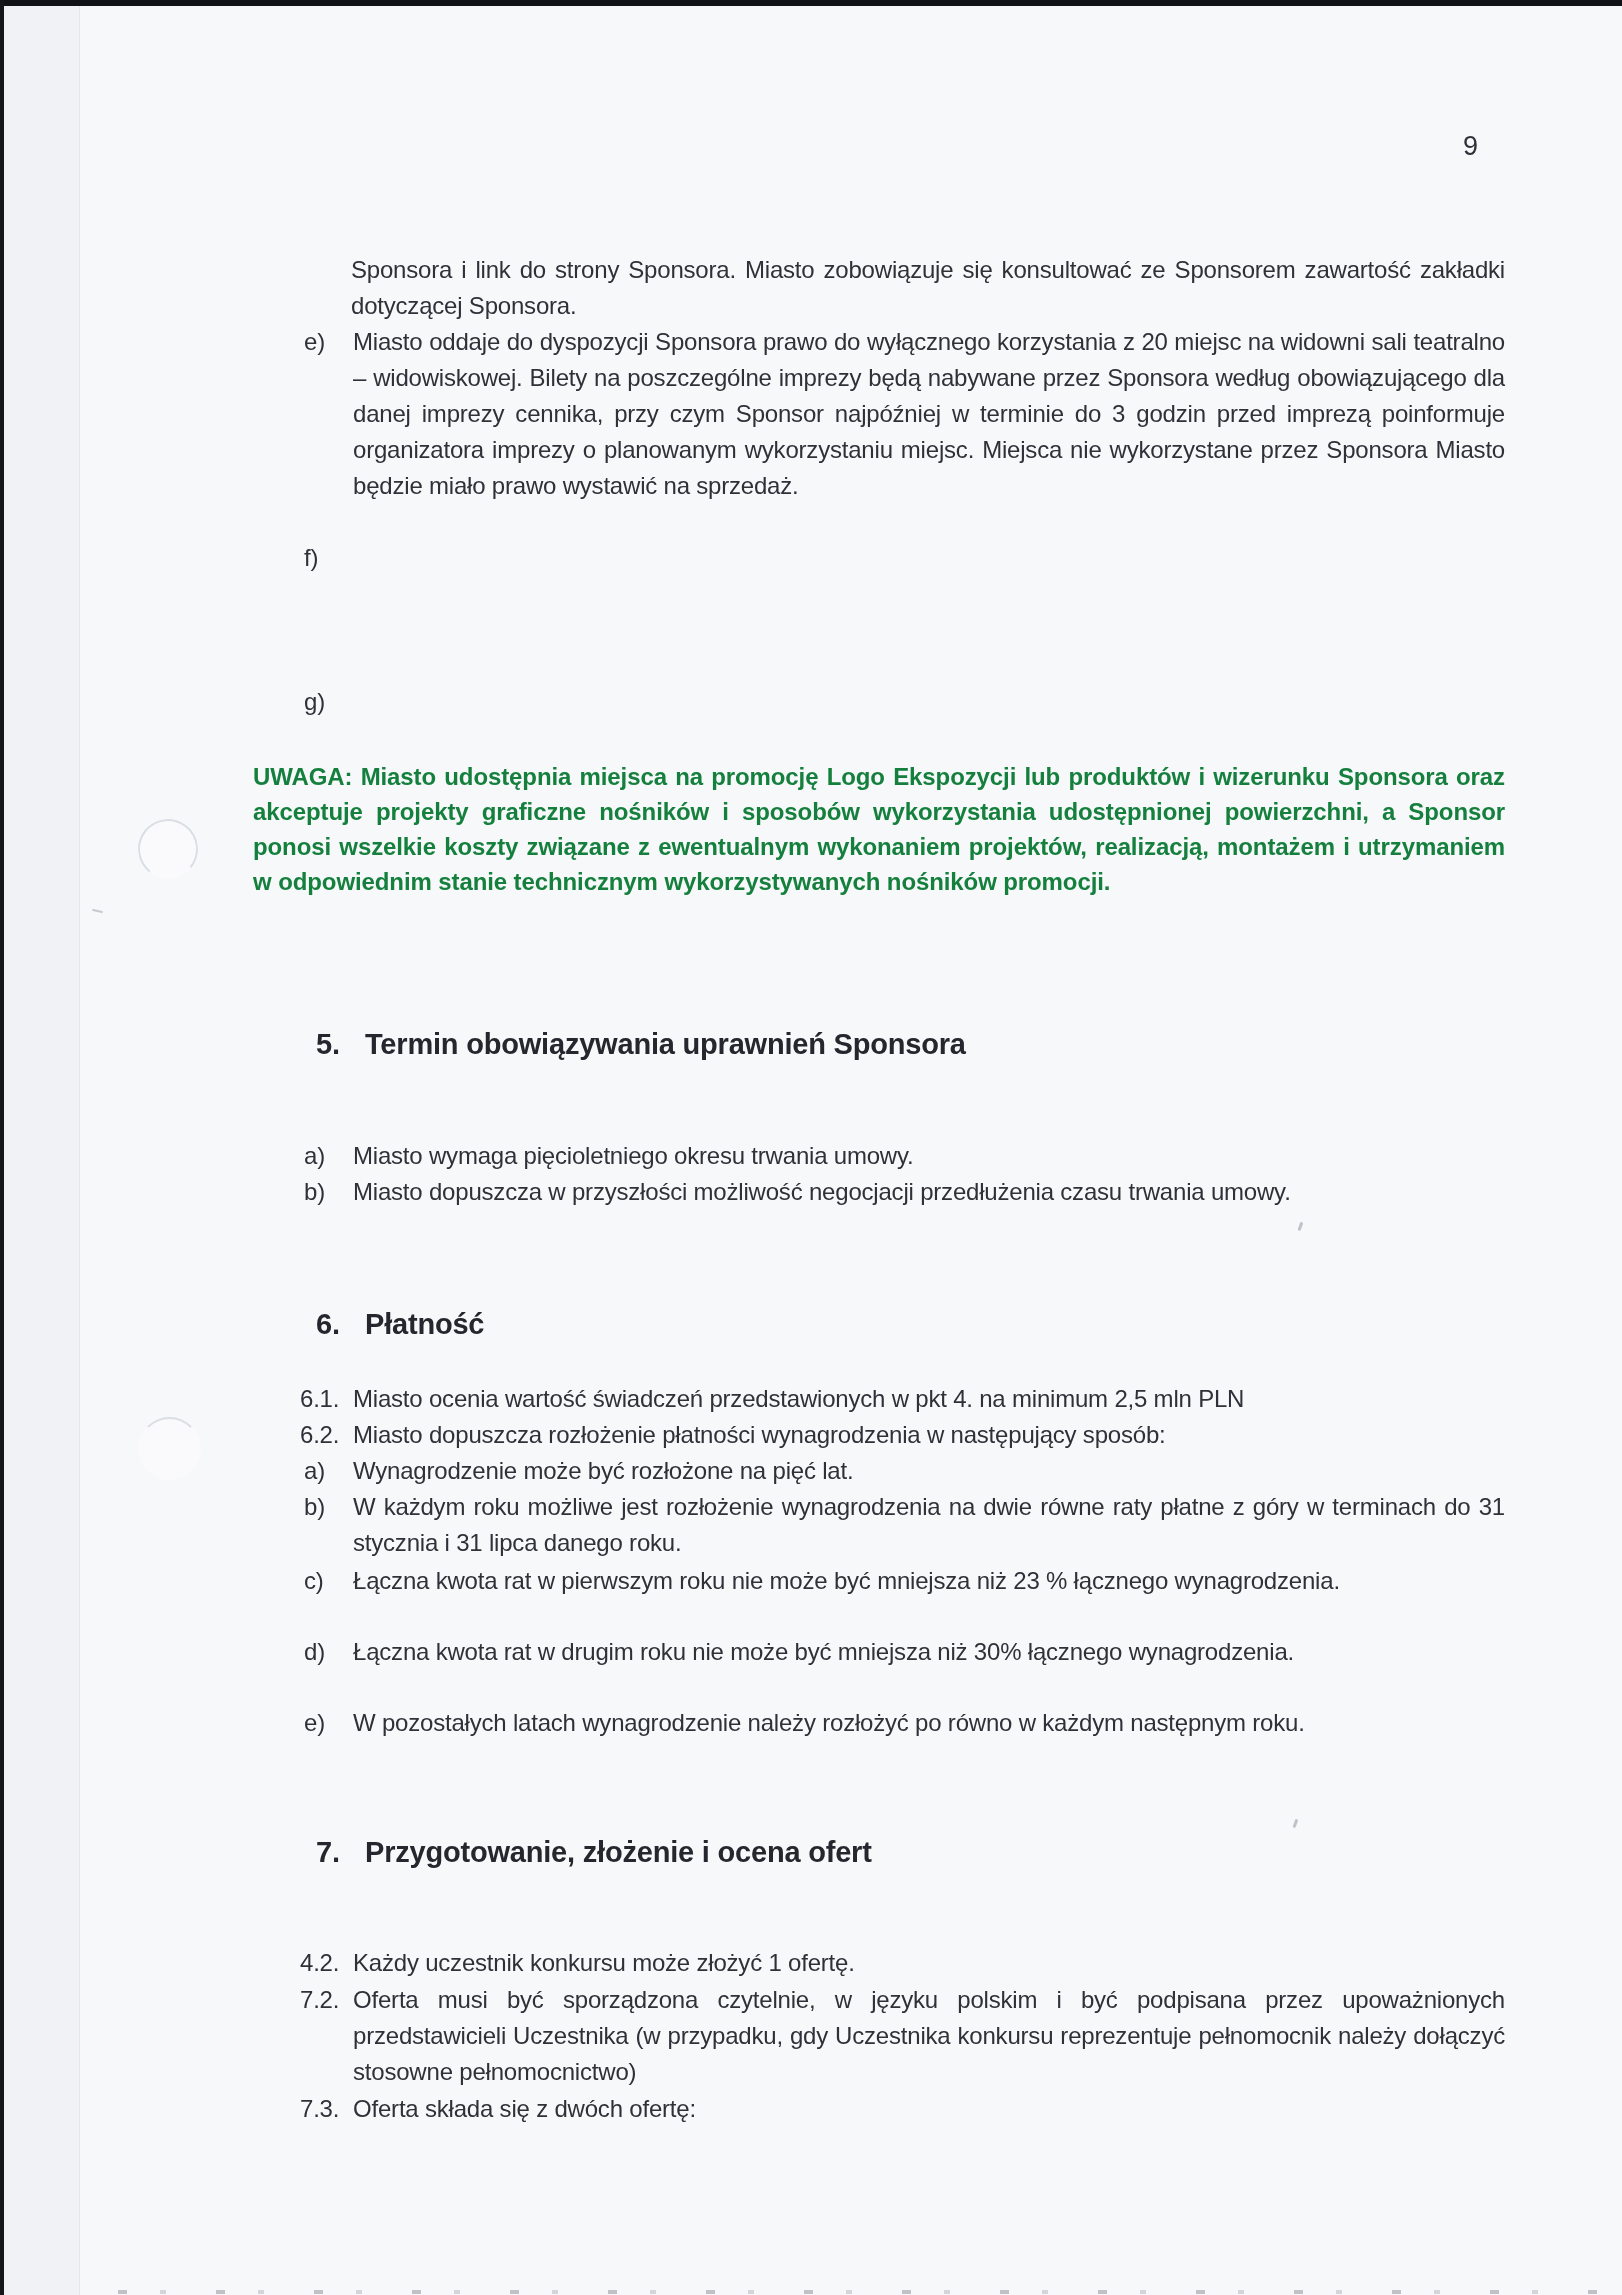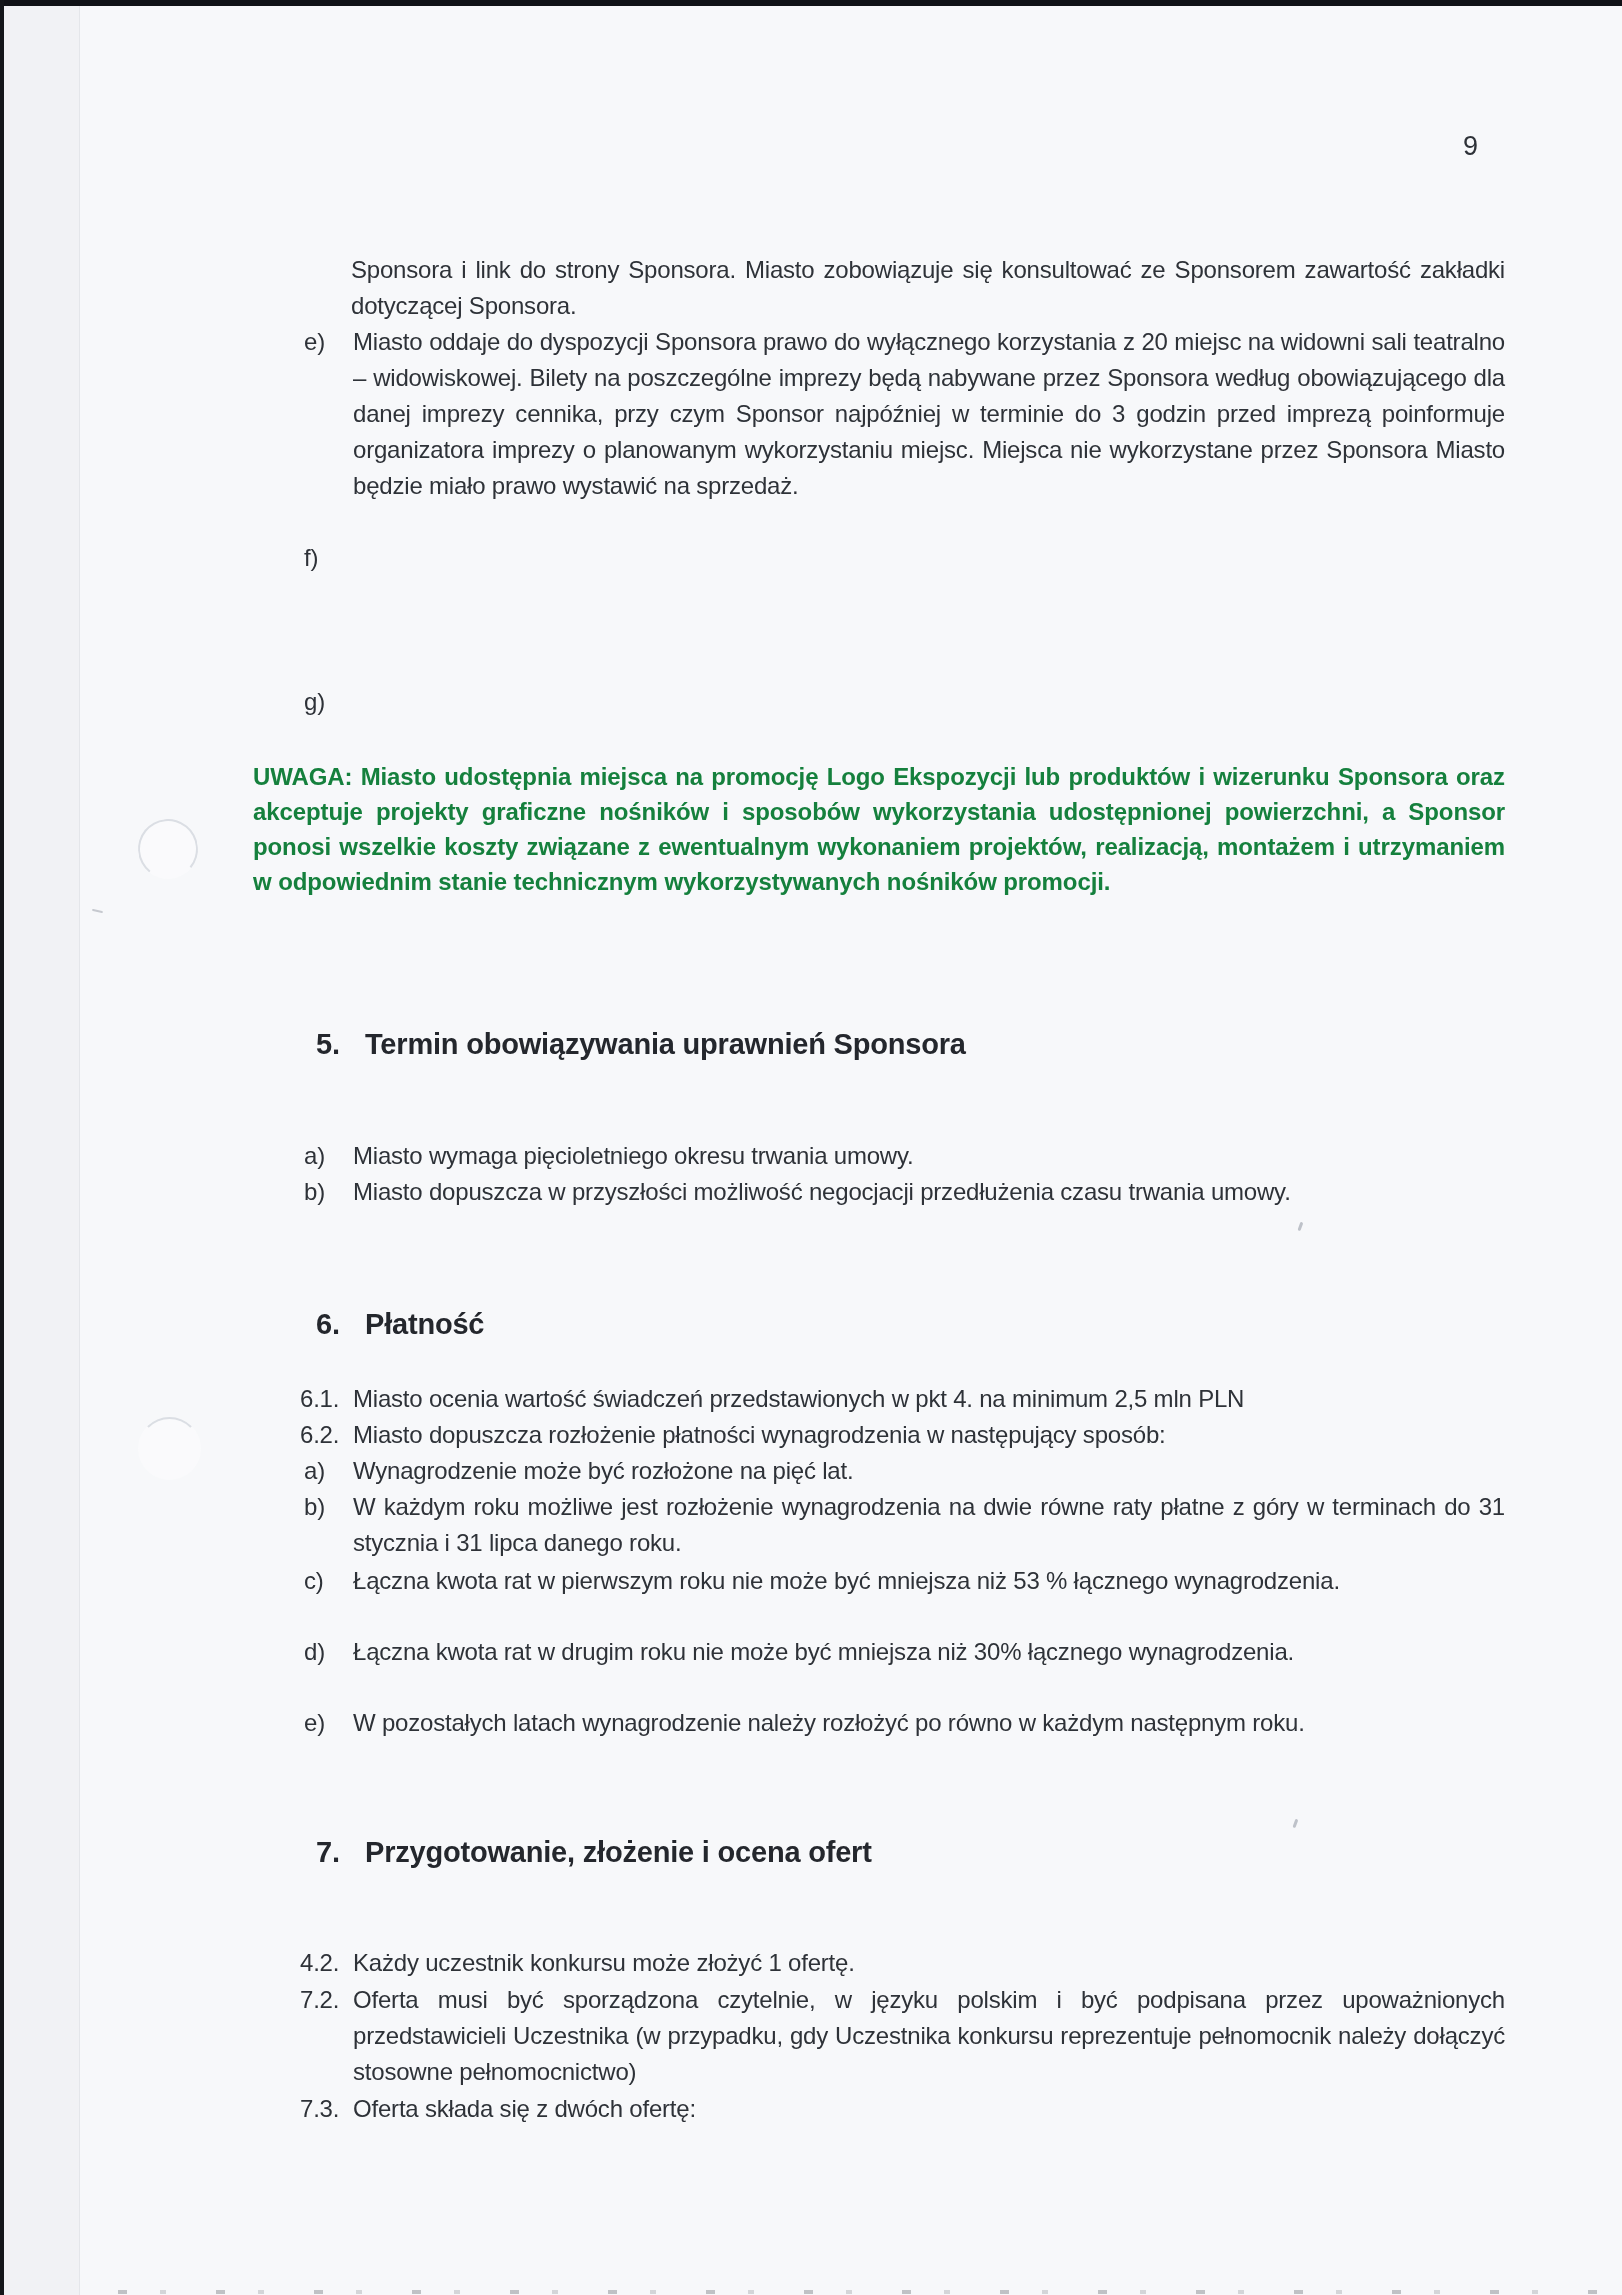--- a/index.html
+++ b/index.html
@@ -111,21 +111,21 @@
   <div class="item" style="top:1422px">
     <span class="marker">a)</span>
     <p class="text">Wynagrodzenie może być rozłożone na pięć lat.</p>
   </div>
   <div class="item" style="top:1458px">
     <span class="marker">b)</span>
     <p class="text">W każdym roku możliwe jest rozłożenie wynagrodzenia na dwie równe raty płatne z góry w terminach do 31 stycznia i 31 lipca danego roku.</p>
   </div>
   <div class="item" style="top:1532px">
     <span class="marker">c)</span>
-    <p class="text">Łączna kwota rat w pierwszym roku nie może być mniejsza niż 53 % łącznego wynagrodzenia.</p>
+    <p class="text">Łączna kwota rat w pierwszym roku nie może być mniejsza niż 23 % łącznego wynagrodzenia.</p>
   </div>
   <div class="item" style="top:1603px">
     <span class="marker">d)</span>
     <p class="text">Łączna kwota rat w drugim roku nie może być mniejsza niż 30% łącznego wynagrodzenia.</p>
   </div>
   <div class="item" style="top:1674px">
     <span class="marker">e)</span>
     <p class="text">W pozostałych latach wynagrodzenie należy rozłożyć po równo w każdym następnym roku.</p>
   </div>
 

